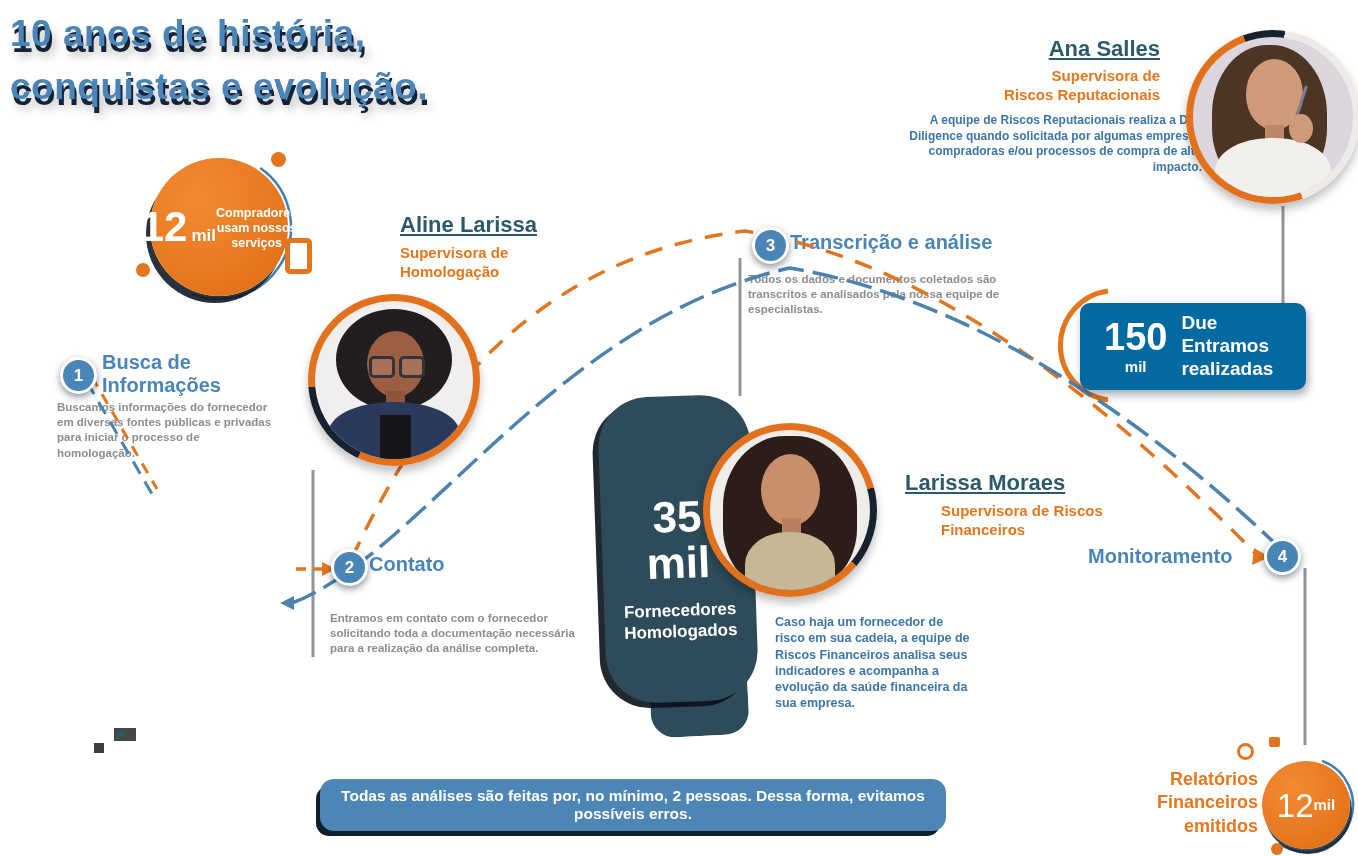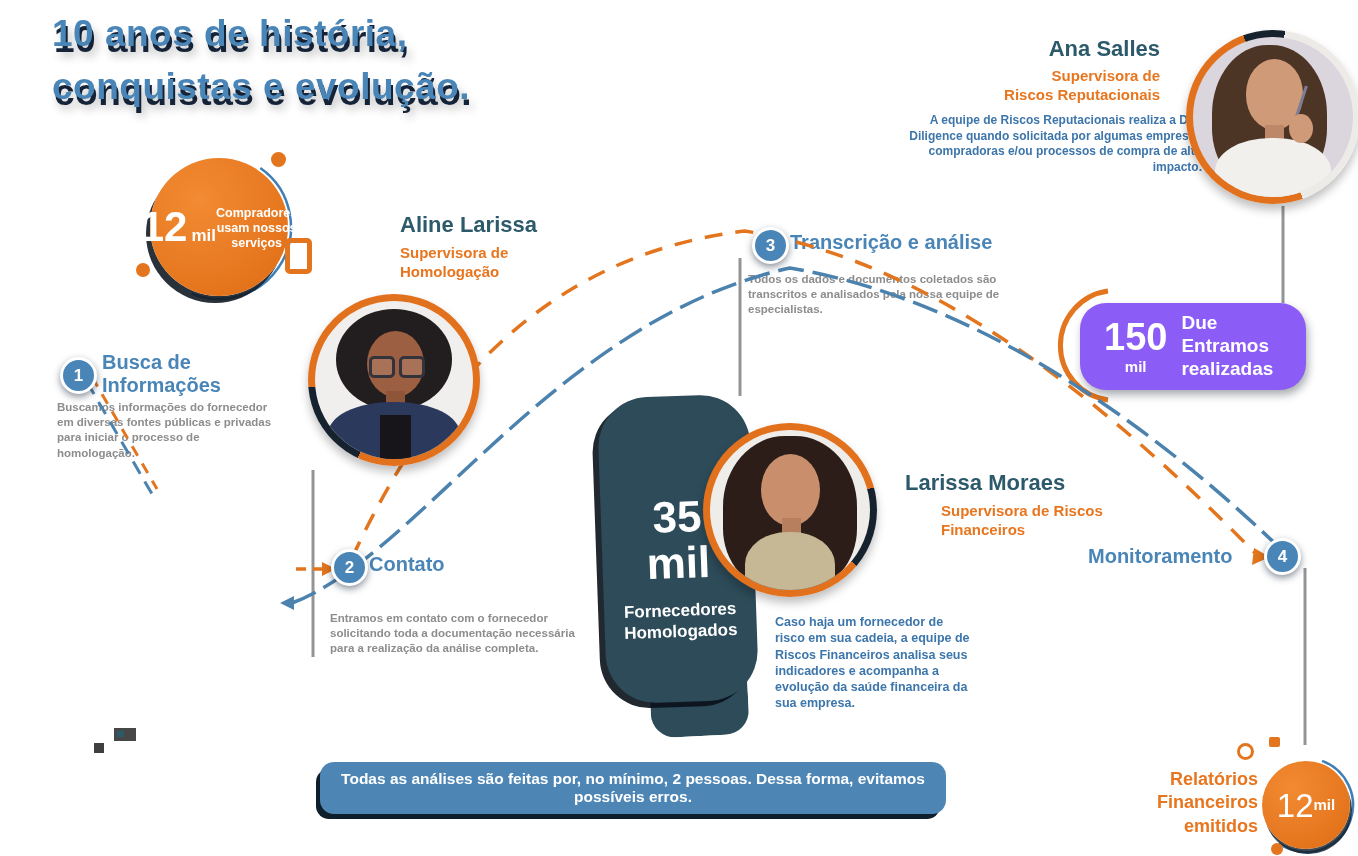--- a/index.html
+++ b/index.html
@@ -9,21 +9,20 @@
   }
   #stage{position:absolute;inset:0;width:1358px;height:856px;}
   #curves{position:absolute;inset:0;z-index:3;pointer-events:none;}
 
   
   .main-title{
     position:absolute;left:10px;top:8px;z-index:2;
     font-size:37px;font-weight:800;line-height:1.42;color:#4a85b7;
     text-shadow:2px 6px 0 #142338,5px 10px 10px rgba(0,0,0,.28);
     letter-spacing:.5px;
-    margin-left:42px;
   }
 
   
   .stat-circle{
     position:absolute;border-radius:50%;z-index:4;
     background:radial-gradient(circle at 35% 30%,#f28b33,#df6c14);
     display:flex;flex-direction:row;align-items:center;justify-content:center;
     color:#fff;text-align:center;
   }
   .sc-buyers{left:150px;top:158px;width:138px;height:138px;box-shadow:-4px 7px 0 rgba(18,27,38,.9);}
@@ -44,21 +43,21 @@
   .num{
     position:absolute;z-index:4;width:31px;height:31px;border-radius:50%;
     background:#4a85b7;border:3px solid #fff;box-shadow:0 3px 7px rgba(25,38,58,.5);
     color:#fff;font-weight:800;font-size:17px;
     display:flex;align-items:center;justify-content:center;
   }
   .step-title{position:absolute;z-index:2;font-size:20px;font-weight:800;color:#4a85b7;line-height:1.15;}
   .step-body{position:absolute;z-index:2;font-size:11.5px;font-weight:600;color:#8d8d8d;line-height:1.32;}
 
   
-  .person-name{position:absolute;z-index:2;font-size:22px;font-weight:800;color:#2d5a6b;}
+  .person-name{position:absolute;z-index:2;font-size:22px;font-weight:800;color:#2d5a6b;text-decoration:underline;}
   .person-role{position:absolute;z-index:2;font-size:15px;font-weight:800;color:#e8761f;line-height:1.25;}
   .person-desc{position:absolute;z-index:2;font-size:12.5px;font-weight:700;color:#3d76ab;line-height:1.3;}
   .ta-r{text-align:right;}
 
   .avatar{position:absolute;border-radius:50%;z-index:5;}
   .avatar .inner{position:absolute;inset:7px;border-radius:50%;overflow:hidden;}
   .avatar .inner>div{position:absolute;}
   .av-aline{left:308px;top:294px;width:172px;height:172px;
     background:conic-gradient(from 205deg,#16222e 0 60deg,#e2711d 60deg 360deg);
     box-shadow:0 6px 10px rgba(0,0,0,.25);}
@@ -73,21 +72,21 @@
   .av-ana .inner{background:#dbd5de;}
 
   .hair{background:#221d1e;}
   .face{border-radius:50%;}
   .torso{border-radius:48% 48% 0 0;}
   .lens{border:3px solid #33333b;border-radius:5px;background:rgba(255,255,255,.12);}
 
   
   .dd-card{
     position:absolute;left:1080px;top:303px;width:226px;height:87px;z-index:4;
-    background:#8b5cf6;border-radius:26px;color:#fff;
+    background:#0369a1;border-radius:10px;color:#fff;
     display:flex;align-items:center;gap:14px;padding-left:24px;box-sizing:border-box;
     box-shadow:2px 5px 8px rgba(10,20,28,.35);
   }
   .dd-card .v{font-size:38px;font-weight:800;line-height:1;}
   .dd-card .u{font-size:15px;font-weight:700;text-align:center;margin-top:2px;}
   .dd-card .lbl{font-size:19px;font-weight:800;line-height:1.2;width:132px;}
 
   .sup-blob{
     position:absolute;left:602px;top:396px;width:152px;height:306px;z-index:4;
     background:#2d4b59;border-radius:50px;transform:rotate(-2deg);
@@ -103,21 +102,21 @@
   .sup-blob .lbl{position:absolute;left:0;right:0;top:204px;font-size:17px;font-weight:800;line-height:1.25;}
 
   
   .reports-lbl{
     position:absolute;left:1142px;top:768px;width:116px;z-index:2;
     font-size:18px;font-weight:800;color:#e8761f;line-height:1.3;text-align:right;
   }
 
   
   .banner{
-    position:absolute;left:320px;top:762px;width:626px;height:52px;z-index:4;
+    position:absolute;left:320px;top:779px;width:626px;height:52px;z-index:4;
     background:#4d86b5;border-radius:14px;
     box-shadow:-5px 6px 0 -1px #0f1e2b;
     display:flex;align-items:center;justify-content:center;
     color:#fff;font-size:15.5px;font-weight:700;text-align:center;padding:0 16px;box-sizing:border-box;
   }
 </style>
 </head>
 <body>
 
 <div id="stage">

